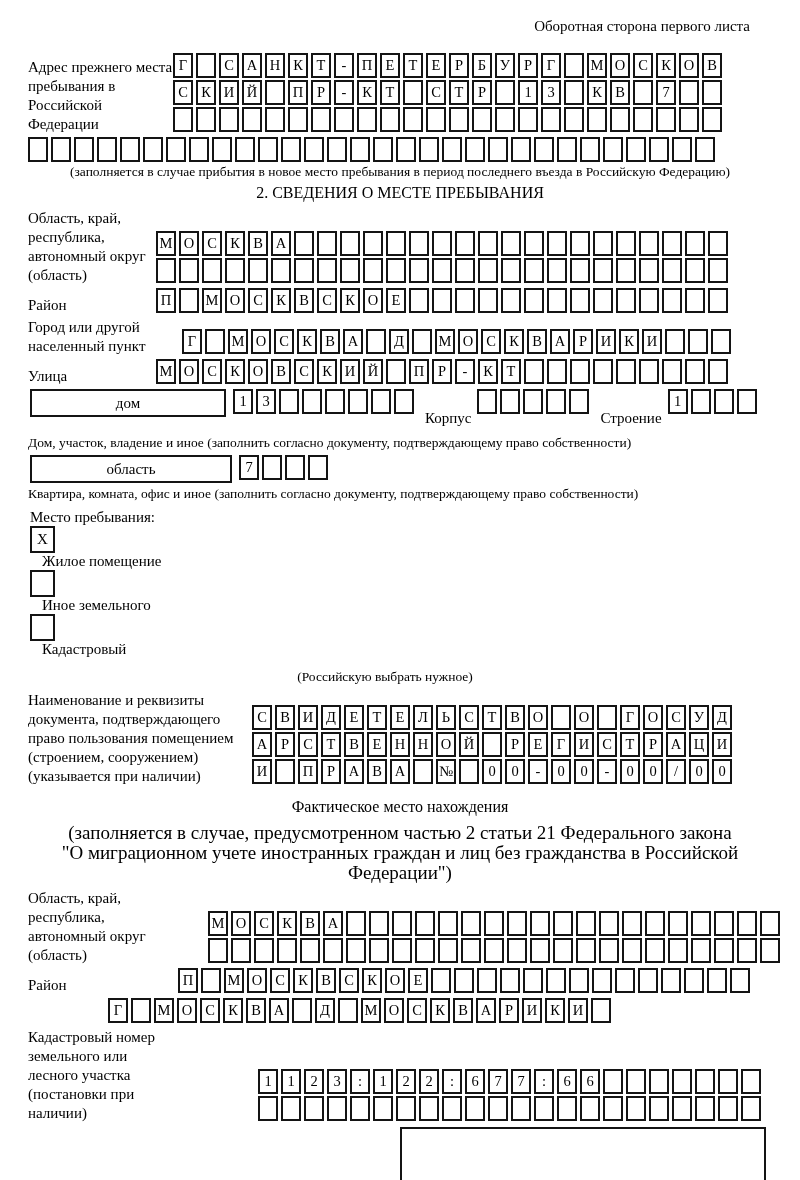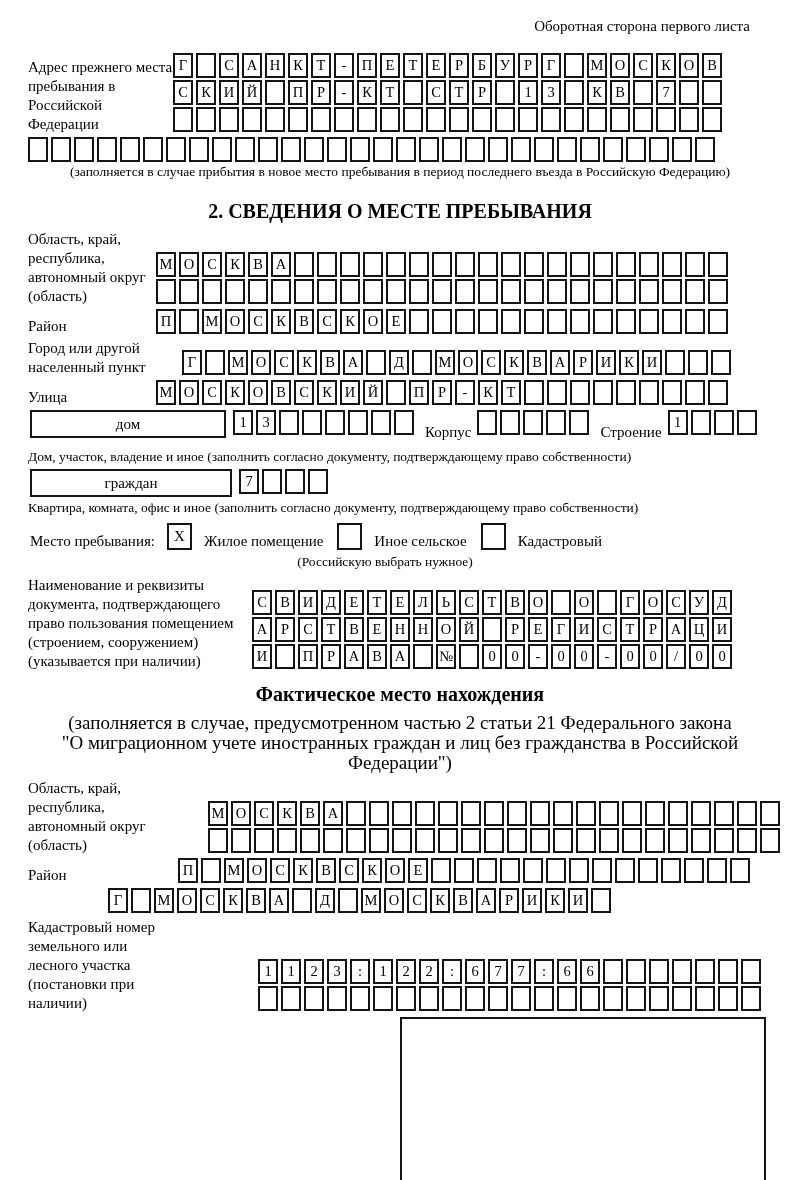--- a/index.html
+++ b/index.html
@@ -33,34 +33,34 @@
   .flabel { font-size:15px; line-height:19px; flex-shrink:0; }
   .lw-top   { width:145px; }
   .lw-s2    { width:128px; }
   .lw-fact  { width:150px; }
   .lw-doc   { width:224px; }
   .lbl-inner-s2 { width:118px; }
   .lbl-inner-fact { width:142px; }
 
   .note-center { text-align:center; font-size:13.5px; margin:1px 0 4px 0; }
   .note-left   { font-size:13.5px; margin:0 0 4px 0; }
-  .sect-header { text-align:center; font-weight:bold; font-size:20px; margin:20px 0 7px 0; }
+  .sect-header { text-align:center; font-weight:normal; font-size:16px; margin:4px 0 7px 0; }
 
   
   .inline-row { display:flex; align-items:flex-start; margin:2px 0 3px 2px; }
   .wide-box {
     box-sizing:border-box; border:2px solid #141414; height:28px;
     text-align:center; font-size:15px; line-height:24px; flex-shrink:0;
   }
   .dom-box { width:196px; margin-right:7px; }
   .kv-box  { width:202px; margin-right:7px; }
-  .inline-lbl { font-size:15px; line-height:27px; margin:9px 6px 0 8px; flex-shrink:0;text-align:center; }
+  .inline-lbl { font-size:15px; line-height:27px; margin:16px 6px 0 8px; flex-shrink:0;text-align:center; }
 
   
-  .stay-row { display:flex; align-items:flex-end; margin:7px 0 4px 2px; font-size:15px; }
+  .stay-row { display:flex; align-items:flex-start; margin:7px 0 11px 2px; font-size:15px;flex-direction:column; }
   .chk {
     box-sizing:border-box; width:25px; height:27px; border:2px solid #141414;
     text-align:center; font-size:15px; line-height:23px; flex-shrink:0;
   }
   .stay-row .opt-lbl { margin:0 14px 0 12px; }
   .stay-row .lead { margin-right:12px; }
   .stay-note { font-size:13.5px; margin:3px 0 6px 212px; width:290px; text-align:center; }
 
   
   .fact-note { text-align:center; font-size:19px; line-height:20px; margin:0 0 6px 0; }
@@ -123,31 +123,31 @@
     <div class="wide-box dom-box">дом</div>
     <div class="cellrow"><span class="cell">1</span><span class="cell">3</span><span class="cell"></span><span class="cell"></span><span class="cell"></span><span class="cell"></span><span class="cell"></span><span class="cell"></span></div>
     <div class="inline-lbl">Корпус</div>
     <div class="cellrow"><span class="cell"></span><span class="cell"></span><span class="cell"></span><span class="cell"></span><span class="cell"></span></div>
     <div class="inline-lbl">Строение</div>
     <div class="cellrow"><span class="cell">1</span><span class="cell"></span><span class="cell"></span><span class="cell"></span></div>
   </div>
   <div class="note-left">Дом, участок, владение и иное (заполнить согласно документу, подтверждающему право собственности)</div>
 
   <div class="inline-row">
-    <div class="wide-box kv-box">граждан</div>
+    <div class="wide-box kv-box">область</div>
     <div class="cellrow"><span class="cell">7</span><span class="cell"></span><span class="cell"></span><span class="cell"></span></div>
   </div>
   <div class="note-left">Квартира, комната, офис и иное (заполнить согласно документу, подтверждающему право собственности)</div>
 
   <div class="stay-row">
     <span class="lead">Место пребывания:</span>
     <span class="chk">X</span>
     <span class="opt-lbl">Жилое помещение</span>
     <span class="chk"></span>
-    <span class="opt-lbl">Иное сельское</span>
+    <span class="opt-lbl">Иное земельного</span>
     <span class="chk"></span>
     <span class="opt-lbl">Кадастровый</span>
   </div>
   <div class="stay-note">(Российскую выбрать нужное)</div>
 
   <div class="field">
     <div class="flabel lw-doc">Наименование и реквизиты документа, подтверждающего право пользования помещением (строением, сооружением) (указывается при наличии)</div>
     <div>
       <div class="cellrow"><span class="cell">С</span><span class="cell">В</span><span class="cell">И</span><span class="cell">Д</span><span class="cell">Е</span><span class="cell">Т</span><span class="cell">Е</span><span class="cell">Л</span><span class="cell">Ь</span><span class="cell">С</span><span class="cell">Т</span><span class="cell">В</span><span class="cell">О</span><span class="cell"></span><span class="cell">О</span><span class="cell"></span><span class="cell">Г</span><span class="cell">О</span><span class="cell">С</span><span class="cell">У</span><span class="cell">Д</span></div>
       <div class="cellrow"><span class="cell">А</span><span class="cell">Р</span><span class="cell">С</span><span class="cell">Т</span><span class="cell">В</span><span class="cell">Е</span><span class="cell">Н</span><span class="cell">Н</span><span class="cell">О</span><span class="cell">Й</span><span class="cell"></span><span class="cell">Р</span><span class="cell">Е</span><span class="cell">Г</span><span class="cell">И</span><span class="cell">С</span><span class="cell">Т</span><span class="cell">Р</span><span class="cell">А</span><span class="cell">Ц</span><span class="cell">И</span></div>

